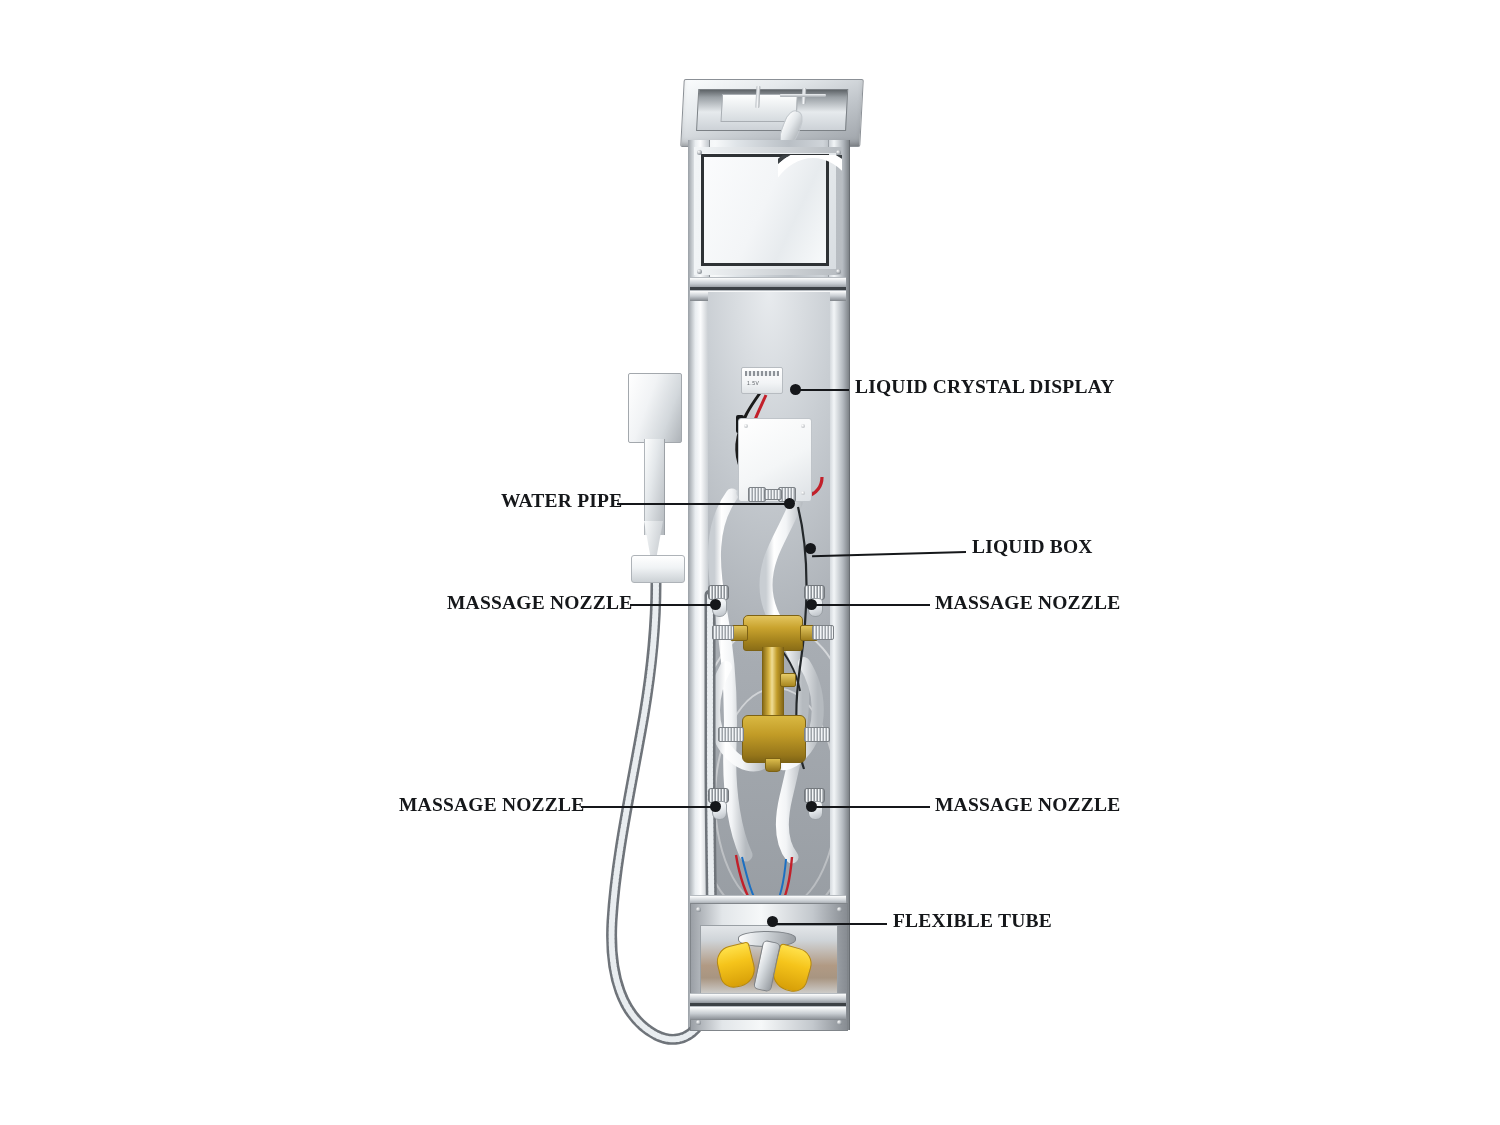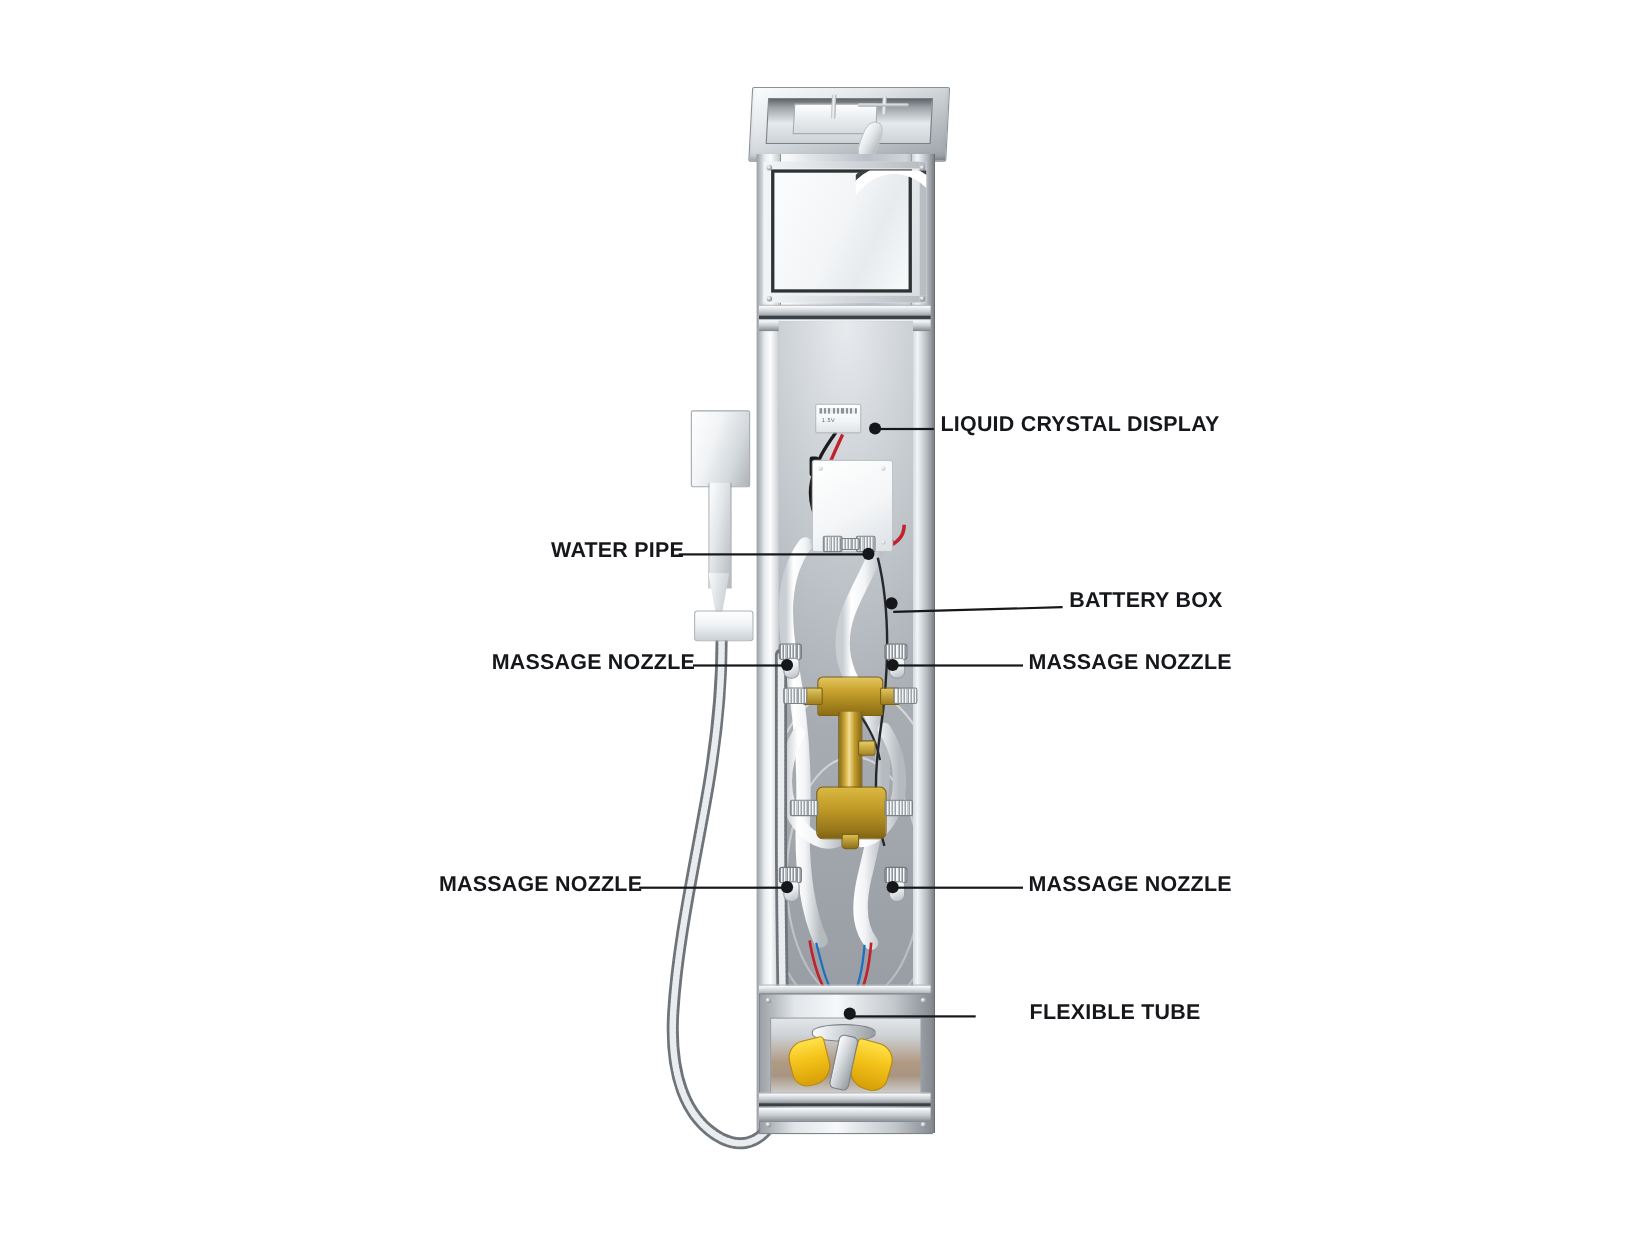--- a/index.html
+++ b/index.html
@@ -14,21 +14,21 @@
     position: relative;
     width: 1500px;
     height: 1125px;
     background: #ffffff;
     overflow: hidden;
   }
 
   
   .callout-label {
     position: absolute;
-    font-family: Liberation Sans, sans-serif;
+    font-family: Liberation Serif, serif;
     font-weight: 700;
     font-size: 19.5px;
     letter-spacing: 0.2px;
     color: #15171a;
     white-space: nowrap;
     line-height: 1;
   }
   .callout-label.right-aligned { text-align: right; }
 
   .leader {
@@ -588,37 +588,37 @@
   </div>
 
   <div class="callout-label" style="left:855px; top:377px;">LIQUID CRYSTAL DISPLAY</div>
   <div class="leader" style="left:795px; top:389px; width:54px;"></div>
   <div class="leader-dot" style="left:790px; top:384px;"></div>
 
   <div class="callout-label right-aligned" style="left: 501px; top: 491px;">WATER PIPE</div>
   <div class="leader" style="left:617px; top:503px; width:172px;"></div>
   <div class="leader-dot" style="left:784px; top:498px;"></div>
 
-  <div class="callout-label" style="left:972px; top:537px;">BATTERY BOX</div>
+  <div class="callout-label" style="left:972px; top:537px;">LIQUID BOX</div>
   <div class="leader" style="left:812px; top:551px; width:154px; transform:rotate(-1.6deg); transform-origin:right center;"></div>
   <div class="leader-dot" style="left:805px; top:543px;"></div>
 
   <div class="callout-label right-aligned" style="left: 447px; top: 593px;">MASSAGE NOZZLE</div>
   <div class="leader" style="left:630px; top:604px; width:86px;"></div>
   <div class="leader-dot" style="left:710px; top:599px;"></div>
 
   <div class="callout-label" style="left:935px; top:593px;">MASSAGE NOZZLE</div>
   <div class="leader" style="left:814px; top:604px; width:116px;"></div>
   <div class="leader-dot" style="left:806px; top:599px;"></div>
 
   <div class="callout-label right-aligned" style="left: 399px; top: 795px;">MASSAGE NOZZLE</div>
   <div class="leader" style="left:581px; top:806px; width:135px;"></div>
   <div class="leader-dot" style="left:710px; top:801px;"></div>
 
   <div class="callout-label" style="left:935px; top:795px;">MASSAGE NOZZLE</div>
   <div class="leader" style="left:814px; top:806px; width:116px;"></div>
   <div class="leader-dot" style="left:806px; top:801px;"></div>
 
-  <div class="callout-label" style="left:936px; top:911px;">FLEXIBLE TUBE</div>
+  <div class="callout-label" style="left:893px; top:911px;">FLEXIBLE TUBE</div>
   <div class="leader" style="left:775px; top:923px; width:112px;"></div>
   <div class="leader-dot" style="left:767px; top:916px;"></div>
 
 </div>
 
 </body></html>

